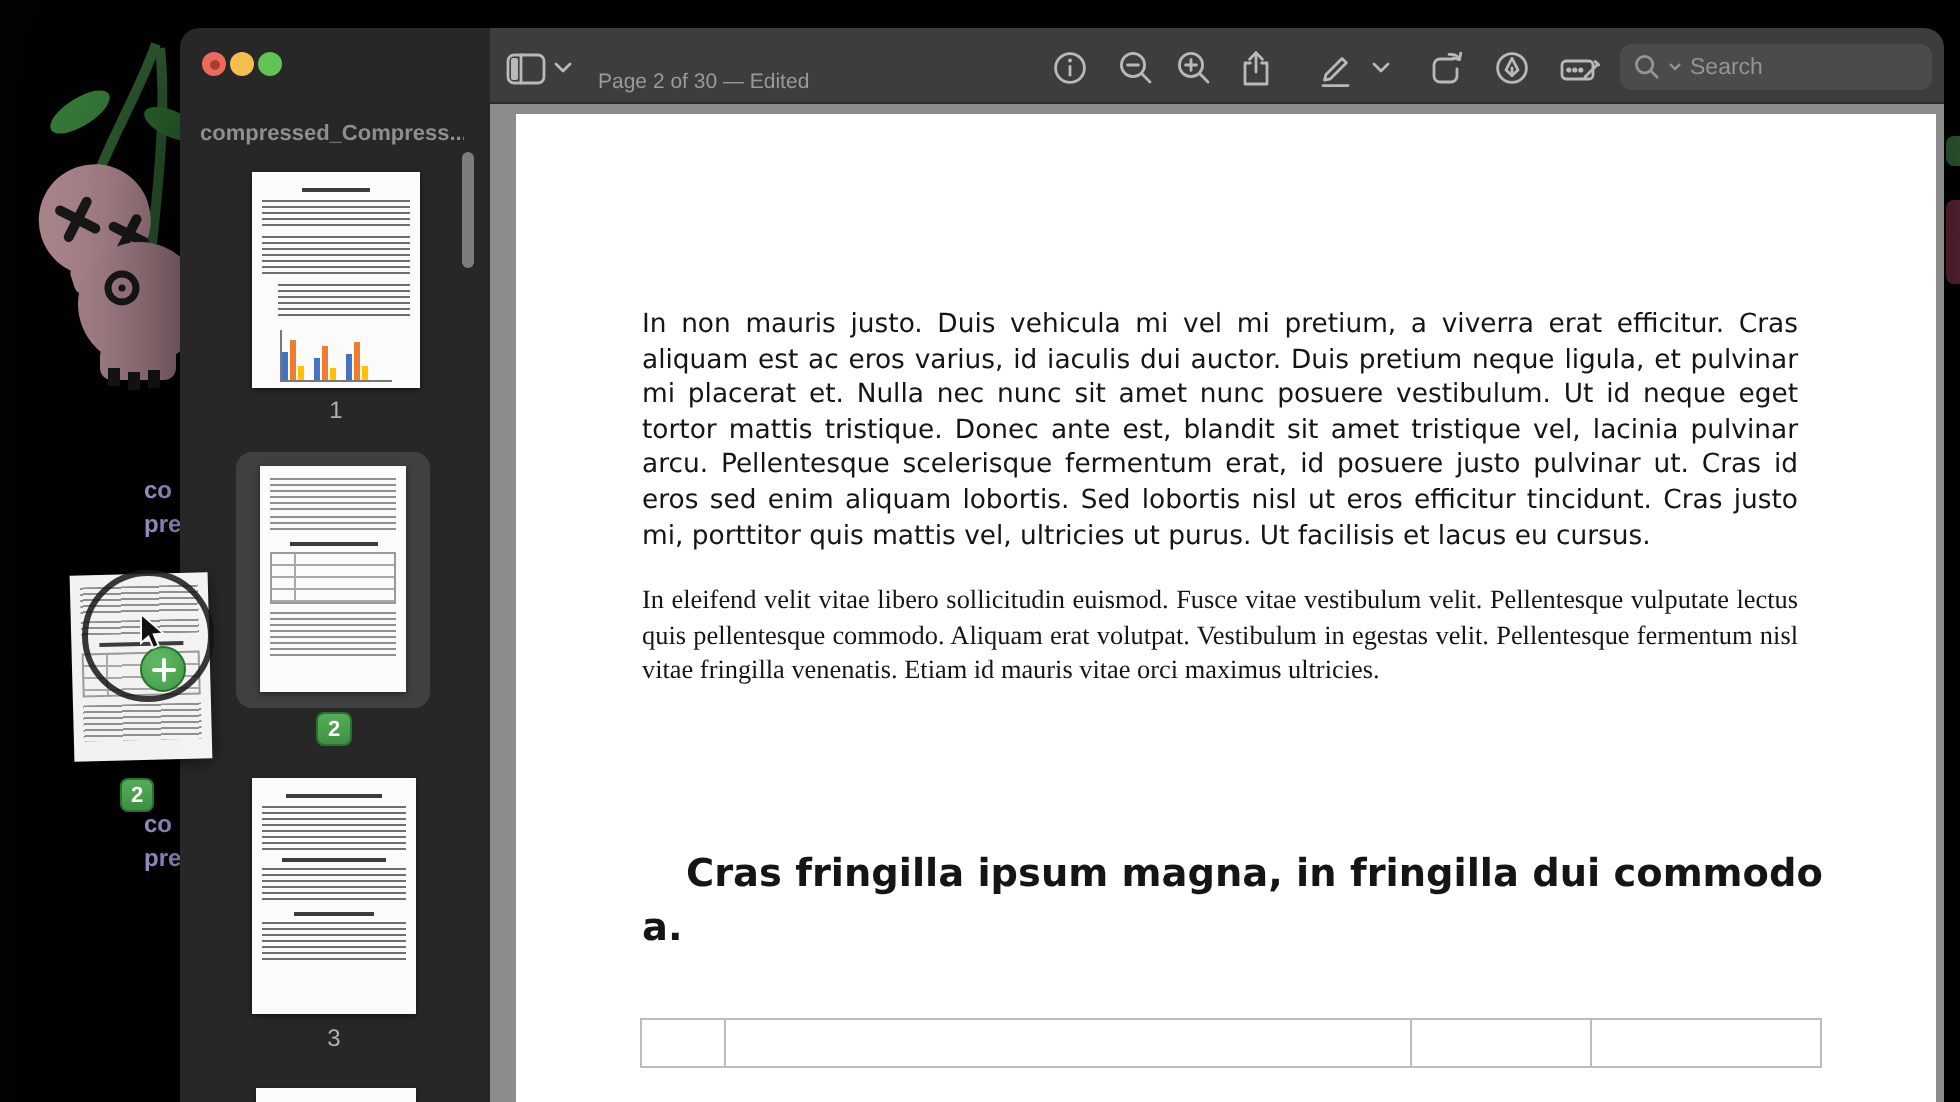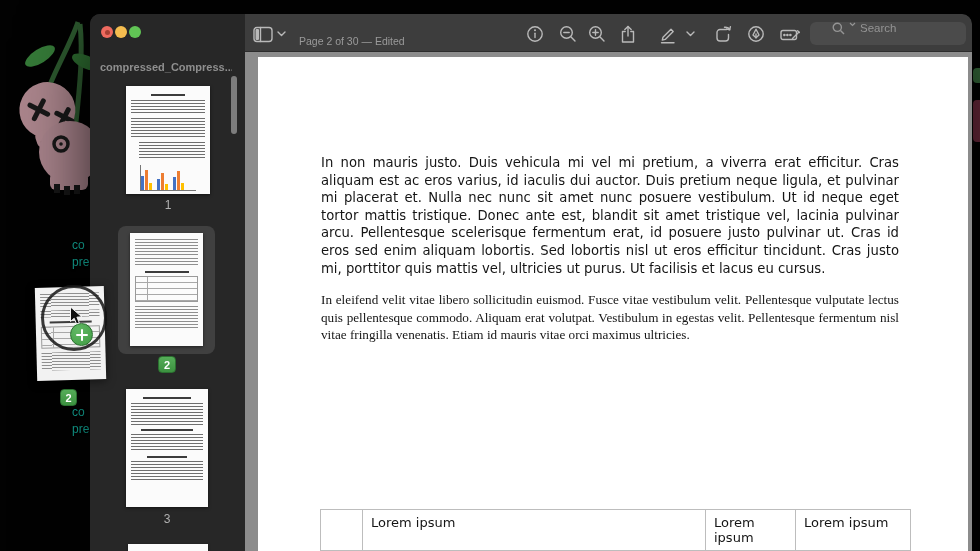--- a/index.html
+++ b/index.html
@@ -2,21 +2,21 @@
 <html><head>
 <meta charset="utf-8">
 <style>
   * { margin:0; padding:0; box-sizing:border-box; }
   html,body { width:980px; height:551px; overflow:hidden; background:#020202;
     font-family:"Liberation Sans", sans-serif; }
   .abs { position:absolute; }
 
   
   #wallpaper-art { position:absolute; left:0; top:330; width:115px; height:221px; z-index:1; }
-  .desk-label { position:absolute; z-index:2; color:#14b8a6; font-size:12px; font-weight:normal;
+  .desk-label { position:absolute; z-index:2; color:#c4b5fd; font-size:12px; font-weight:bold;
     line-height:17px; text-shadow:0 1px 2px #000; }
   .edge-frag { position:absolute; z-index:0; }
 
   
   #window { position:absolute; left:90px; top:14px; width:882px; height:537px; z-index:10;
     border-radius:10px 10px 0 0; box-shadow:0 22px 70px rgba(0,0,0,.75); overflow:hidden;
     background:#2a2a2a; }
 
   
   #sidebar { position:absolute; left:0; top:0; width:155px; height:537px; background:#272727; }
@@ -51,21 +51,21 @@
 
   
   #toolbar { position:absolute; left:155px; top:0; width:727px; height:38px; background:#3d3d3d;
     border-radius:0 10px 0 0; border-bottom:1px solid #2c2c2c; }
   .tb-icon { position:absolute; top:8px; width:24px; height:24px; display:flex;
     align-items:center; justify-content:center; }
   .tb-icon svg { stroke:#b9b9b9; fill:none; stroke-width:1.4; stroke-linecap:round; stroke-linejoin:round; }
   #tb-title { position:absolute; left:54px; top:6px; color:#e6e6e6; font-size:12.2px; font-weight:bold; white-space:nowrap; }
   #tb-subtitle { position:absolute; left:54px; top:21px; color:#9a9a9a; font-size:10.5px; white-space:nowrap; }
   #search-field { position:absolute; left:565px; top:8px; width:156px; height:23px; background:#4b4b4b;
-    border-radius:6px; display:flex; padding:0 22px; gap:4px; }
+    border-radius:6px; display:flex; align-items:center; padding:0 7px; gap:4px; }
   #search-field span { color:#949494; font-size:11.5px; }
 
   
   #content { position:absolute; left:155px; top:38px; width:727px; height:499px; background:#8c8c8c; }
   #doc-page { position:absolute; left:13px; top:5px; width:710px; height:494px; background:#ffffff;
     overflow:hidden; font-family:"DejaVu Sans", sans-serif; color:#151515; }
   .doc-para { position:absolute; left:63px; width:578px; font-size:13.2px; line-height:17.6px;
     text-align:justify; }
   #doc-heading { position:absolute; left:63px; top:366px; width:600px; font-size:19.2px;
     font-weight:bold; line-height:27px; }
@@ -282,34 +282,32 @@
         <path d="M1 1 L3.5 3.5 L6 1"></path>
       </svg>
       <span>Search</span>
     </div>
   </div>
 
   <div id="content">
     <div id="doc-page">
       <div class="doc-para" style="top:97px;">In non mauris justo. Duis vehicula mi vel mi pretium, a viverra erat efficitur. Cras aliquam est ac eros varius, id iaculis dui auctor. Duis pretium neque ligula, et pulvinar mi placerat et. Nulla nec nunc sit amet nunc posuere vestibulum. Ut id neque eget tortor mattis tristique. Donec ante est, blandit sit amet tristique vel, lacinia pulvinar arcu. Pellentesque scelerisque fermentum erat, id posuere justo pulvinar ut. Cras id eros sed enim aliquam lobortis. Sed lobortis nisl ut eros efficitur tincidunt. Cras justo mi, porttitor quis mattis vel, ultricies ut purus. Ut facilisis et lacus eu cursus.</div>
       <div class="doc-para" style="top:234px;font-family:Liberation Serif, serif;">In eleifend velit vitae libero sollicitudin euismod. Fusce vitae vestibulum velit. Pellentesque vulputate lectus quis pellentesque commodo. Aliquam erat volutpat. Vestibulum in egestas velit. Pellentesque fermentum nisl vitae fringilla venenatis. Etiam id mauris vitae orci maximus ultricies.</div>
+      <div id="doc-heading">
+        <div class="hl1">Cras fringilla ipsum magna, in fringilla dui commodo</div>
+        <div>a.</div>
+      </div>
       <table id="doc-table">
         <colgroup>
             <col style="width:42px;">
             <col style="width:343px;">
             <col style="width:90px;">
             <col style="width:115px;">
           </colgroup>
         <tbody>
-            <tr class="hdr">
-          <td></td>
-          <td>Lorem ipsum</td>
-          <td>Lorem ipsum</td>
-          <td>Lorem ipsum</td>
-        </tr>
         <tr class="r2">
               <td></td>
               <td></td>
               <td></td>
               <td></td>
             </tr>
       </tbody>
         </table>
     </div>
   </div>

